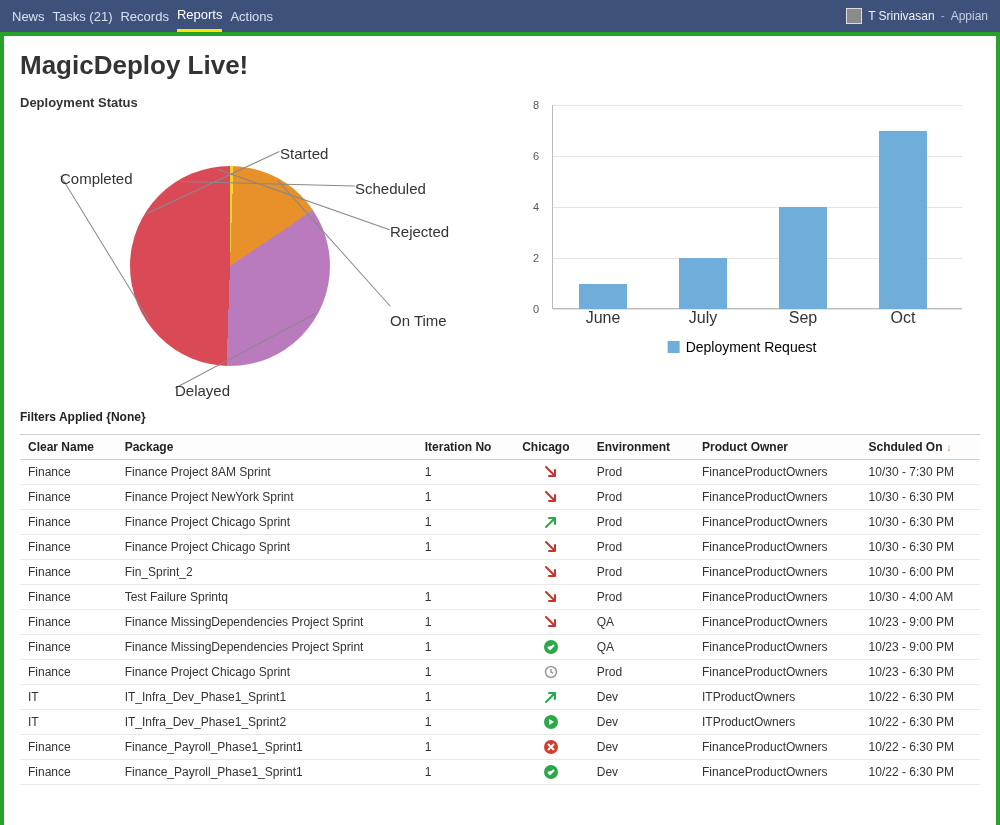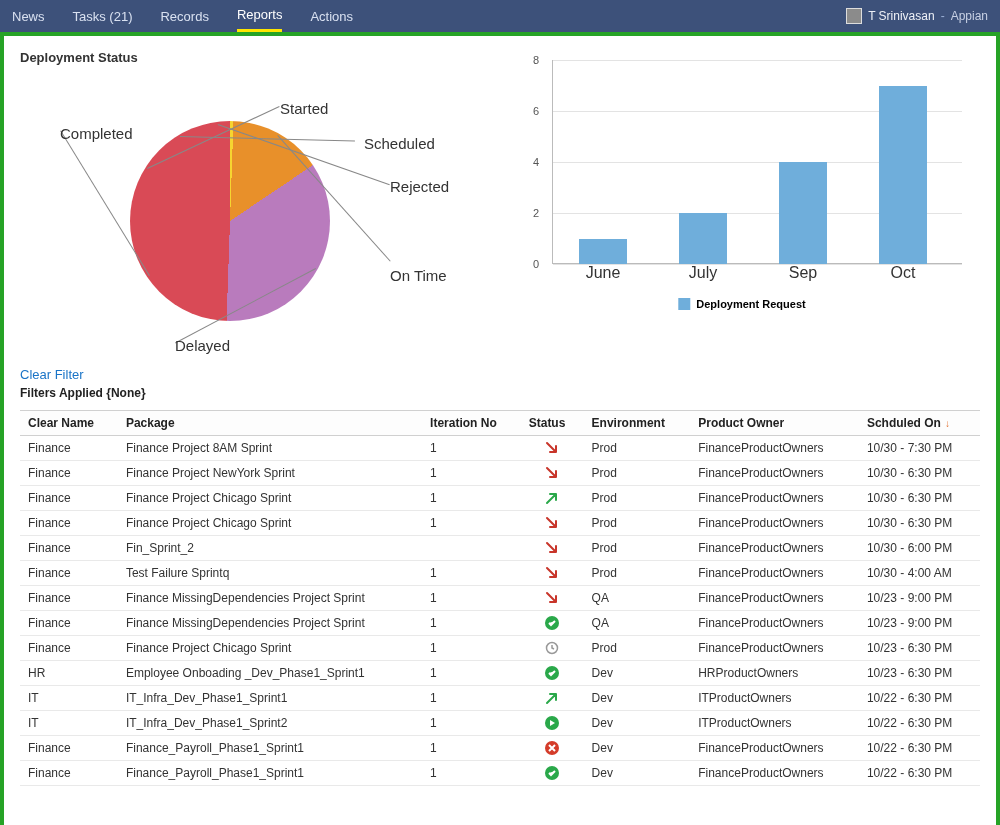--- a/index.html
+++ b/index.html
@@ -1,20 +1,20 @@
 <!DOCTYPE html>
 <html><head>
 <meta charset="utf-8">
 <style>
   * { box-sizing: border-box; margin: 0; padding: 0; font-family: Arial, Helvetica, sans-serif; }
   body { width: 1000px; height: 825px; background: #26a326; overflow: hidden; }
   .topnav {
     display: flex; align-items: center; height: 32px;
     background: #3d517a; color: #d9e1f1; font-size: 13px;
-    padding: 0 12px; gap: 28px;
+    padding: 0 12px; gap: 8px;
   }
   .topnav .nav-item { cursor: pointer; padding: 7px 0; }
   .topnav .nav-item.active { color: #fff; border-bottom: 3px solid #ffe600; }
   .topnav .spacer { flex: 1; }
   .topnav .user { display: flex; align-items: center; gap: 6px; font-size: 12px; color:#eef1f7;}
   .avatar { width:16px; height:16px; background:#8b8b8b; border:1px solid #ddd; }
   .brand { color:#c7d0e4; font-size:12px; }
 
   .page {
     background: #ffffff; margin: 4px; width: 992px; height: 789px;
@@ -32,21 +32,21 @@
   .pie-label { position:absolute; font-size:15px; color:#333; }
   .pie-line { position:absolute; border-top:1px solid #888; }
 
   
   .bar-wrap { position:relative; width:460px; height:260px; }
   .bar-plot { position:absolute; left:40px; top:10px; right:10px; bottom:46px; border-left:1px solid #bbb; }
   .bar-grid { position:absolute; left:0; right:0; border-top:1px solid #e3e3e3; }
   .ytick { position:absolute; left:-20px; font-size:11px; color:#555; transform:translateY(-50%); }
   .bar { position:absolute; bottom:0; width:48px; background:#6faedb; }
   .xtick { position:absolute; bottom:-18px; font-size:16px; color:#333; width:60px; text-align:center; }
-  .bar-legend { position:absolute; bottom:0; left:50%; transform:translateX(-50%); font-size:11px; display:flex; align-items:center; gap:6px;font-weight:bold; }
+  .bar-legend { position:absolute; bottom:0; left:50%; transform:translateX(-50%); font-size:14px; display:flex; align-items:center; gap:6px; }
   .legend-sw { width:12px; height:12px; background:#6faedb; }
   .baseline { position:absolute; left:0; right:0; bottom:0; border-top:1px solid #bbb;}
 
   
   .clear-link { color:#1a74c7; font-size:13px; cursor:pointer; margin-bottom:4px; display:inline-block;}
   .filters-applied { font-size:12px; font-weight:bold; color:#222; margin-bottom:10px; }
 
   
   table { width:100%; border-collapse:collapse; font-size:12px; color:#333; }
   th, td { text-align:left; padding:5px 8px; border-bottom:1px solid #e9e9e9; }
@@ -79,32 +79,33 @@
   <span class="spacer"></span>
   <div class="user">
     <span class="avatar"></span>
     <span>T Srinivasan</span>
     <span style="color:#9bb0d6;">-</span>
     <span class="brand">Appian</span>
   </div>
 </div>
 
 <div class="page">
+  <h1>MagicDeploy Live!</h1>
 
   <div class="charts-row">
 
     <div class="chart-box">
       <div class="chart-title">Deployment Status</div>
       <div class="pie-wrap">
         <div class="pie" id="pie" style="background: conic-gradient(rgb(79, 155, 217) -70deg, rgb(79, 155, 217) -44.8deg, rgb(90, 170, 58) -44.8deg, rgb(90, 170, 58) -16deg, rgb(246, 213, 48) -16deg, rgb(246, 213, 48) 2deg, rgb(232, 144, 42) 2deg, rgb(232, 144, 42) 56deg, rgb(185, 123, 189) 56deg, rgb(185, 123, 189) 182deg, rgb(217, 74, 86) 182deg, rgb(217, 74, 86) 290deg);"></div>
         <div id="pie-labels">
             <div class="pie-line" style="left: 127.44px; top: 97.2005px; width: 146.428px; transform: rotate(-25.1371deg); transform-origin: 0px 0px;"></div>
             <div class="pie-label" style="left: 260px; top: 29px;">Started</div>
             <div class="pie-line" style="left: 160.409px; top: 65.4737px; width: 174.65px; transform: rotate(1.48508deg); transform-origin: 0px 0px;"></div>
-            <div class="pie-label" style="left: 344px; top: 64px;">Scheduled</div>
+            <div class="pie-label" style="left: 335px; top: 64px;">Scheduled</div>
             <div class="pie-line" style="left: 198.057px; top: 52.7305px; width: 182.2px; transform: rotate(19.3166deg); transform-origin: 0px 0px;"></div>
             <div class="pie-label" style="left: 370px; top: 107px;">Rejected</div>
             <div class="pie-line" style="left: 257.511px; top: 64.2873px; width: 168.693px; transform: rotate(48.1776deg); transform-origin: 0px 0px;"></div>
             <div class="pie-label" style="left: 370px; top: 196px;">On Time</div>
             <div class="pie-line" style="left: 295.713px; top: 197.511px; width: 159.213px; transform: rotate(152.105deg); transform-origin: 0px 0px;"></div>
             <div class="pie-label" style="left: 155px; top: 266px;">Delayed</div>
             <div class="pie-line" style="left: 128.754px; top: 204.801px; width: 169.837px; transform: rotate(-121.506deg); transform-origin: 0px 0px;"></div>
             <div class="pie-label" style="left: 40px; top: 54px;">Completed</div>
           </div>
       </div>
@@ -134,30 +135,29 @@
             <div class="xtick" style="left: 320px;">Oct</div>
           </div>
         <div class="bar-legend">
           <span class="legend-sw"></span>
           <span>Deployment Request</span>
         </div>
       </div>
     </div>
   </div>
 
-  <div><a class="clear-link">Clear Filter</a></div>
   <div class="filters-applied">Filters Applied {None}</div>
 
   <table>
     <thead>
         <tr id="thead-row">
           <th>Clear Name</th>
           <th>Package</th>
           <th>Iteration No</th>
-          <th>Status</th>
+          <th>Chicago</th>
           <th>Environment</th>
           <th>Product Owner</th>
           <th>Schduled On<span class="sort-ind">↓</span></th>
         </tr>
       </thead>
     <tbody id="tbody">
         <tr>
           <td>Finance</td>
           <td>Finance Project 8AM Sprint</td>
           <td>1</td>
@@ -289,97 +289,80 @@
                   <circle cx="7" cy="7" r="5.5"></circle>
                   <path d="M7 4 L7 7 L9 8"></path>
                 </svg></span>
             </div>
           </td>
           <td>Prod</td>
           <td>FinanceProductOwners</td>
           <td>10/23 - 6:30 PM</td>
         </tr>
         <tr>
-          <td>HR</td>
-          <td>Employee Onboading _Dev_Phase1_Sprint1</td>
+          <td>IT</td>
+          <td>IT_Infra_Dev_Phase1_Sprint1</td>
+          <td>1</td>
+          <td>
+            <div class="status-cell">
+              <span class="ico arrow-up"><svg viewBox="0 0 14 14">
+                  <path d="M2 12 L11 3 M11 3 L5 3 M11 3 L11 9" stroke="#2aa84a" stroke-width="2" fill="none" stroke-linecap="round"></path>
+                </svg></span>
+            </div>
+          </td>
+          <td>Dev</td>
+          <td>ITProductOwners</td>
+          <td>10/22 - 6:30 PM</td>
+        </tr>
+        <tr>
+          <td>IT</td>
+          <td>IT_Infra_Dev_Phase1_Sprint2</td>
+          <td>1</td>
+          <td>
+            <div class="status-cell">
+              <span class="play-circle">
+                <svg width="10" height="10" viewBox="0 0 10 10">
+                  <polygon points="3,2 8,5 3,8"></polygon>
+                </svg>
+              </span>
+            </div>
+          </td>
+          <td>Dev</td>
+          <td>ITProductOwners</td>
+          <td>10/22 - 6:30 PM</td>
+        </tr>
+        <tr>
+          <td>Finance</td>
+          <td>Finance_Payroll_Phase1_Sprint1</td>
+          <td>1</td>
+          <td>
+            <div class="status-cell">
+              <span class="x-circle">
+                <svg width="10" height="10" viewBox="0 0 10 10">
+                  <path d="M2 2 L8 8 M8 2 L2 8" stroke="#fff" stroke-width="2"></path>
+                </svg>
+              </span>
+            </div>
+          </td>
+          <td>Dev</td>
+          <td>FinanceProductOwners</td>
+          <td>10/22 - 6:30 PM</td>
+        </tr>
+        <tr>
+          <td>Finance</td>
+          <td>Finance_Payroll_Phase1_Sprint1</td>
           <td>1</td>
           <td>
             <div class="status-cell">
               <span class="check-circle">
                 <svg width="10" height="10" viewBox="0 0 10 10">
                   <path d="M2 5 L4 7 L8 3" stroke="#fff" stroke-width="2" fill="none"></path>
                 </svg>
               </span>
             </div>
           </td>
           <td>Dev</td>
-          <td>HRProductOwners</td>
-          <td>10/23 - 6:30 PM</td>
-        </tr>
-        <tr>
-          <td>IT</td>
-          <td>IT_Infra_Dev_Phase1_Sprint1</td>
-          <td>1</td>
-          <td>
-            <div class="status-cell">
-              <span class="ico arrow-up"><svg viewBox="0 0 14 14">
-                  <path d="M2 12 L11 3 M11 3 L5 3 M11 3 L11 9" stroke="#2aa84a" stroke-width="2" fill="none" stroke-linecap="round"></path>
-                </svg></span>
-            </div>
-          </td>
-          <td>Dev</td>
-          <td>ITProductOwners</td>
-          <td>10/22 - 6:30 PM</td>
-        </tr>
-        <tr>
-          <td>IT</td>
-          <td>IT_Infra_Dev_Phase1_Sprint2</td>
-          <td>1</td>
-          <td>
-            <div class="status-cell">
-              <span class="play-circle">
-                <svg width="10" height="10" viewBox="0 0 10 10">
-                  <polygon points="3,2 8,5 3,8"></polygon>
-                </svg>
-              </span>
-            </div>
-          </td>
-          <td>Dev</td>
-          <td>ITProductOwners</td>
-          <td>10/22 - 6:30 PM</td>
-        </tr>
-        <tr>
-          <td>Finance</td>
-          <td>Finance_Payroll_Phase1_Sprint1</td>
-          <td>1</td>
-          <td>
-            <div class="status-cell">
-              <span class="x-circle">
-                <svg width="10" height="10" viewBox="0 0 10 10">
-                  <path d="M2 2 L8 8 M8 2 L2 8" stroke="#fff" stroke-width="2"></path>
-                </svg>
-              </span>
-            </div>
-          </td>
-          <td>Dev</td>
-          <td>FinanceProductOwners</td>
-          <td>10/22 - 6:30 PM</td>
-        </tr>
-        <tr>
-          <td>Finance</td>
-          <td>Finance_Payroll_Phase1_Sprint1</td>
-          <td>1</td>
-          <td>
-            <div class="status-cell">
-              <span class="check-circle">
-                <svg width="10" height="10" viewBox="0 0 10 10">
-                  <path d="M2 5 L4 7 L8 3" stroke="#fff" stroke-width="2" fill="none"></path>
-                </svg>
-              </span>
-            </div>
-          </td>
-          <td>Dev</td>
           <td>FinanceProductOwners</td>
           <td>10/22 - 6:30 PM</td>
         </tr>
       </tbody>
   </table>
 </div>
 
 </body></html>

